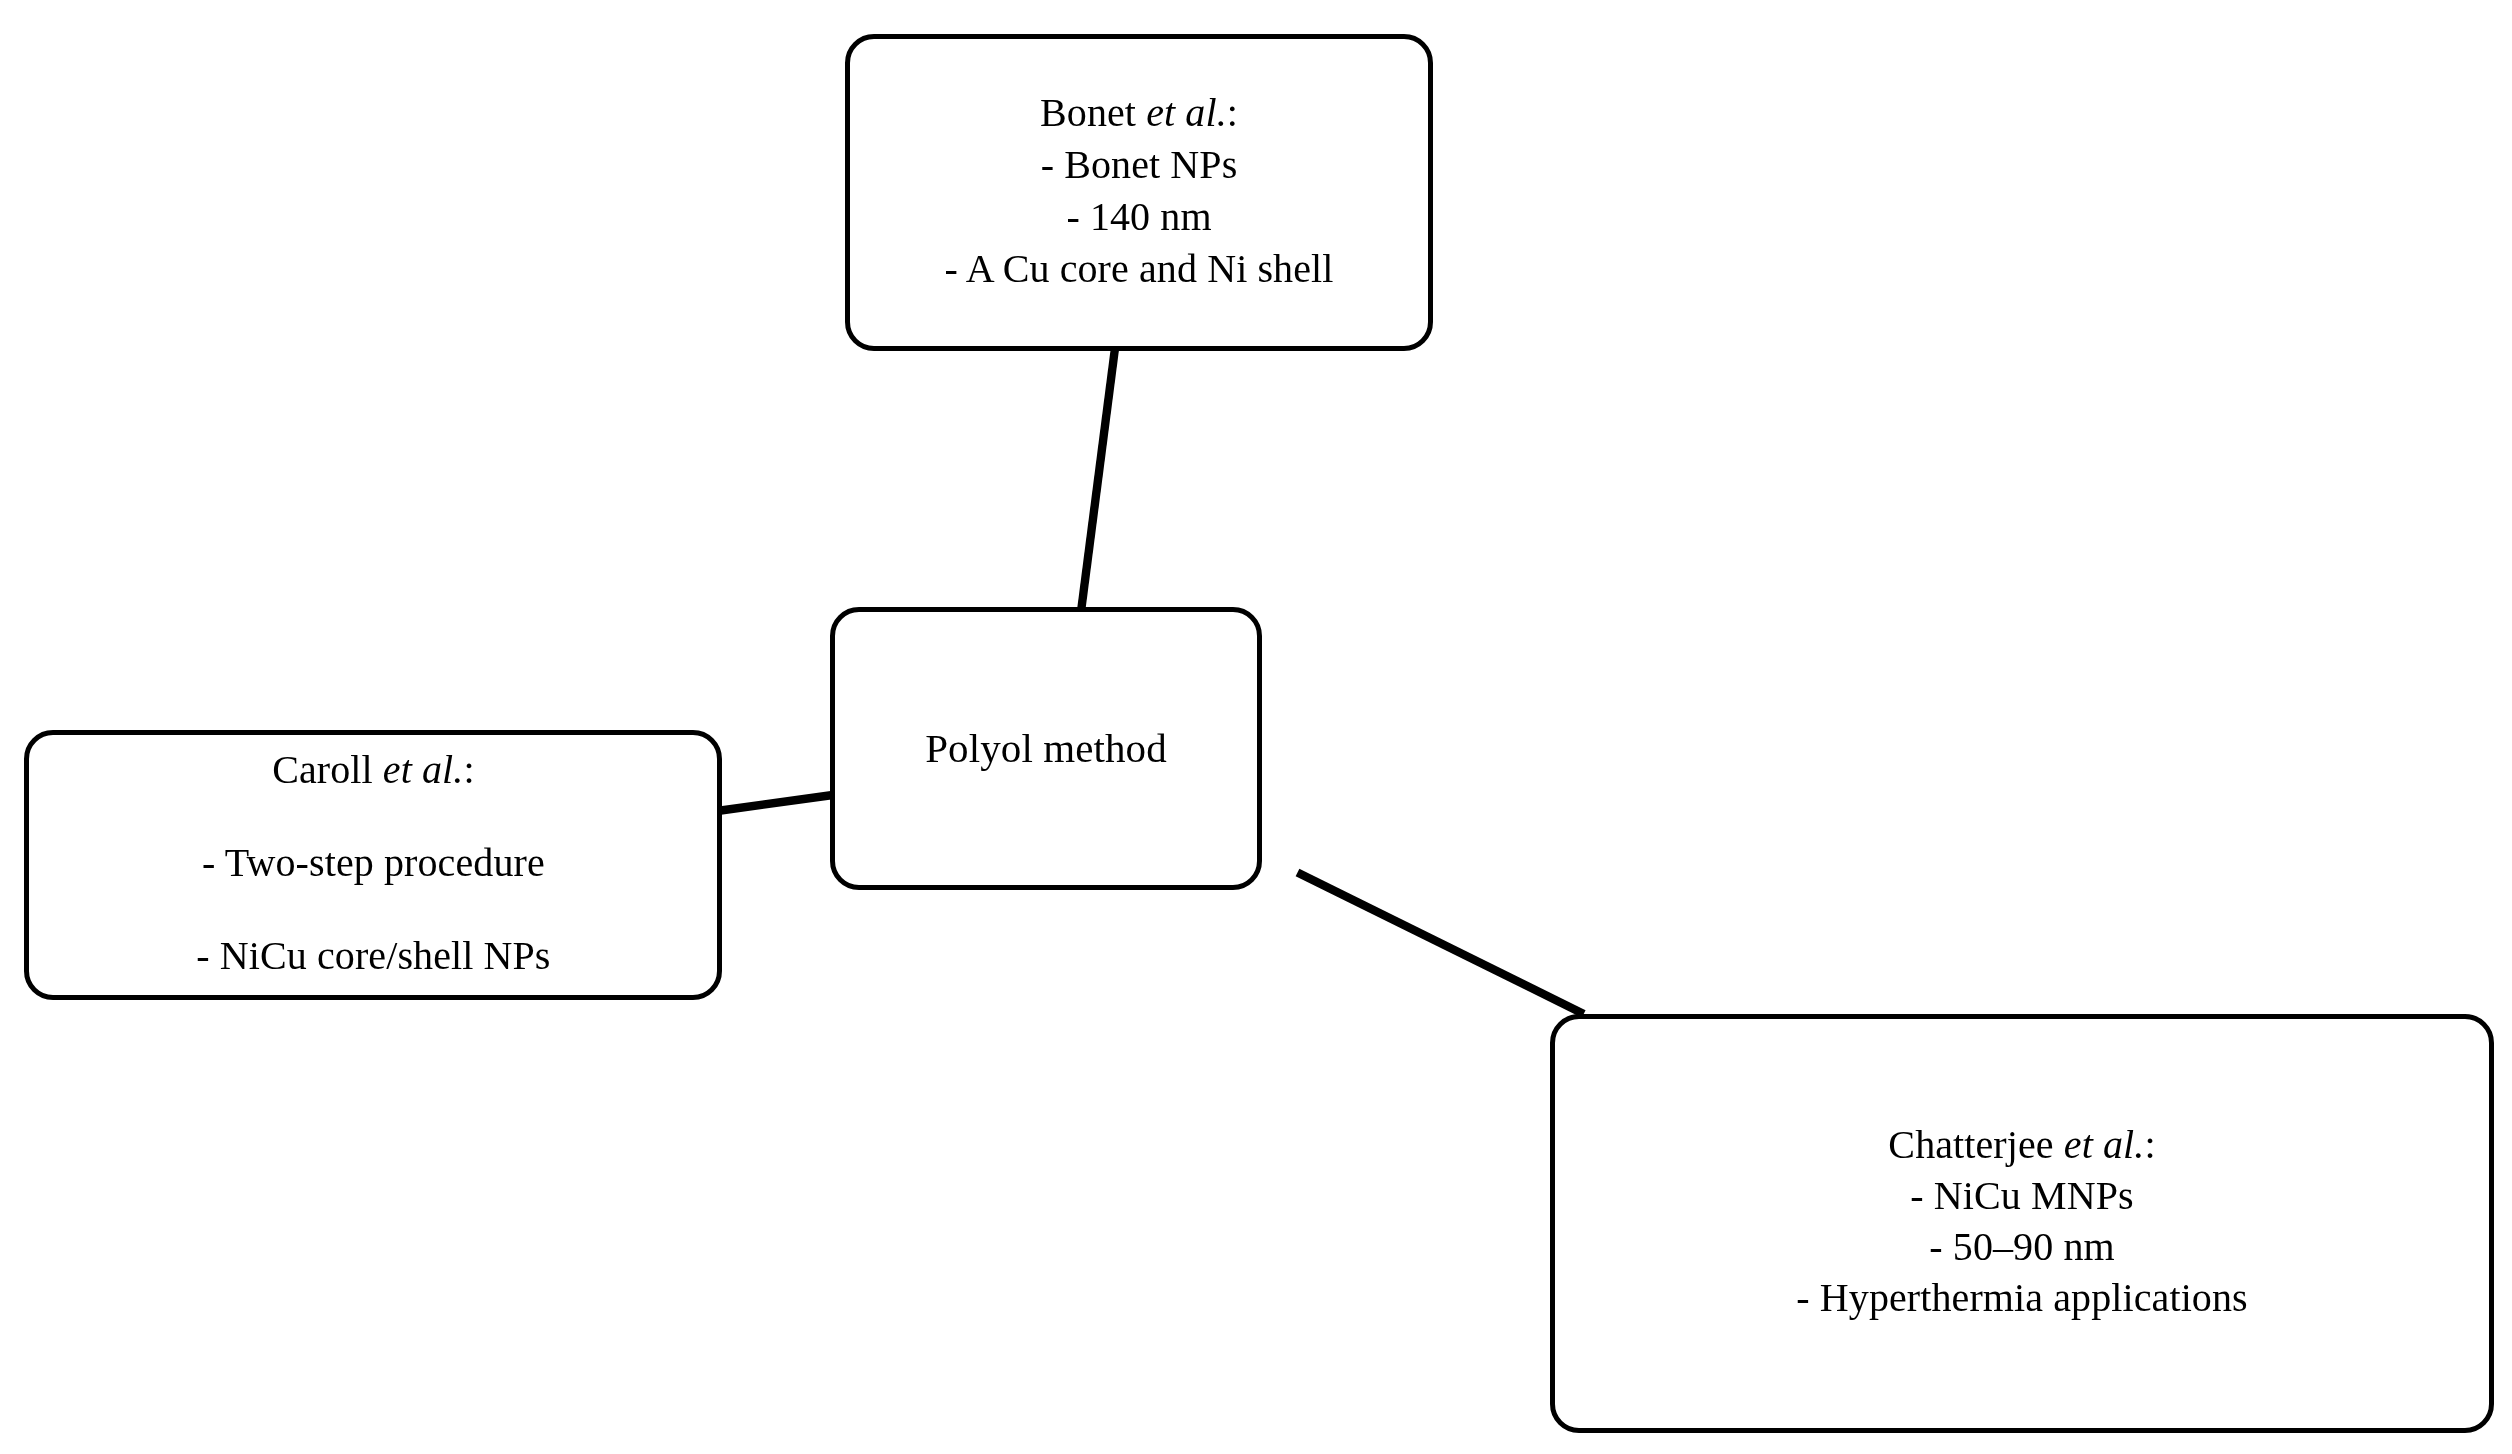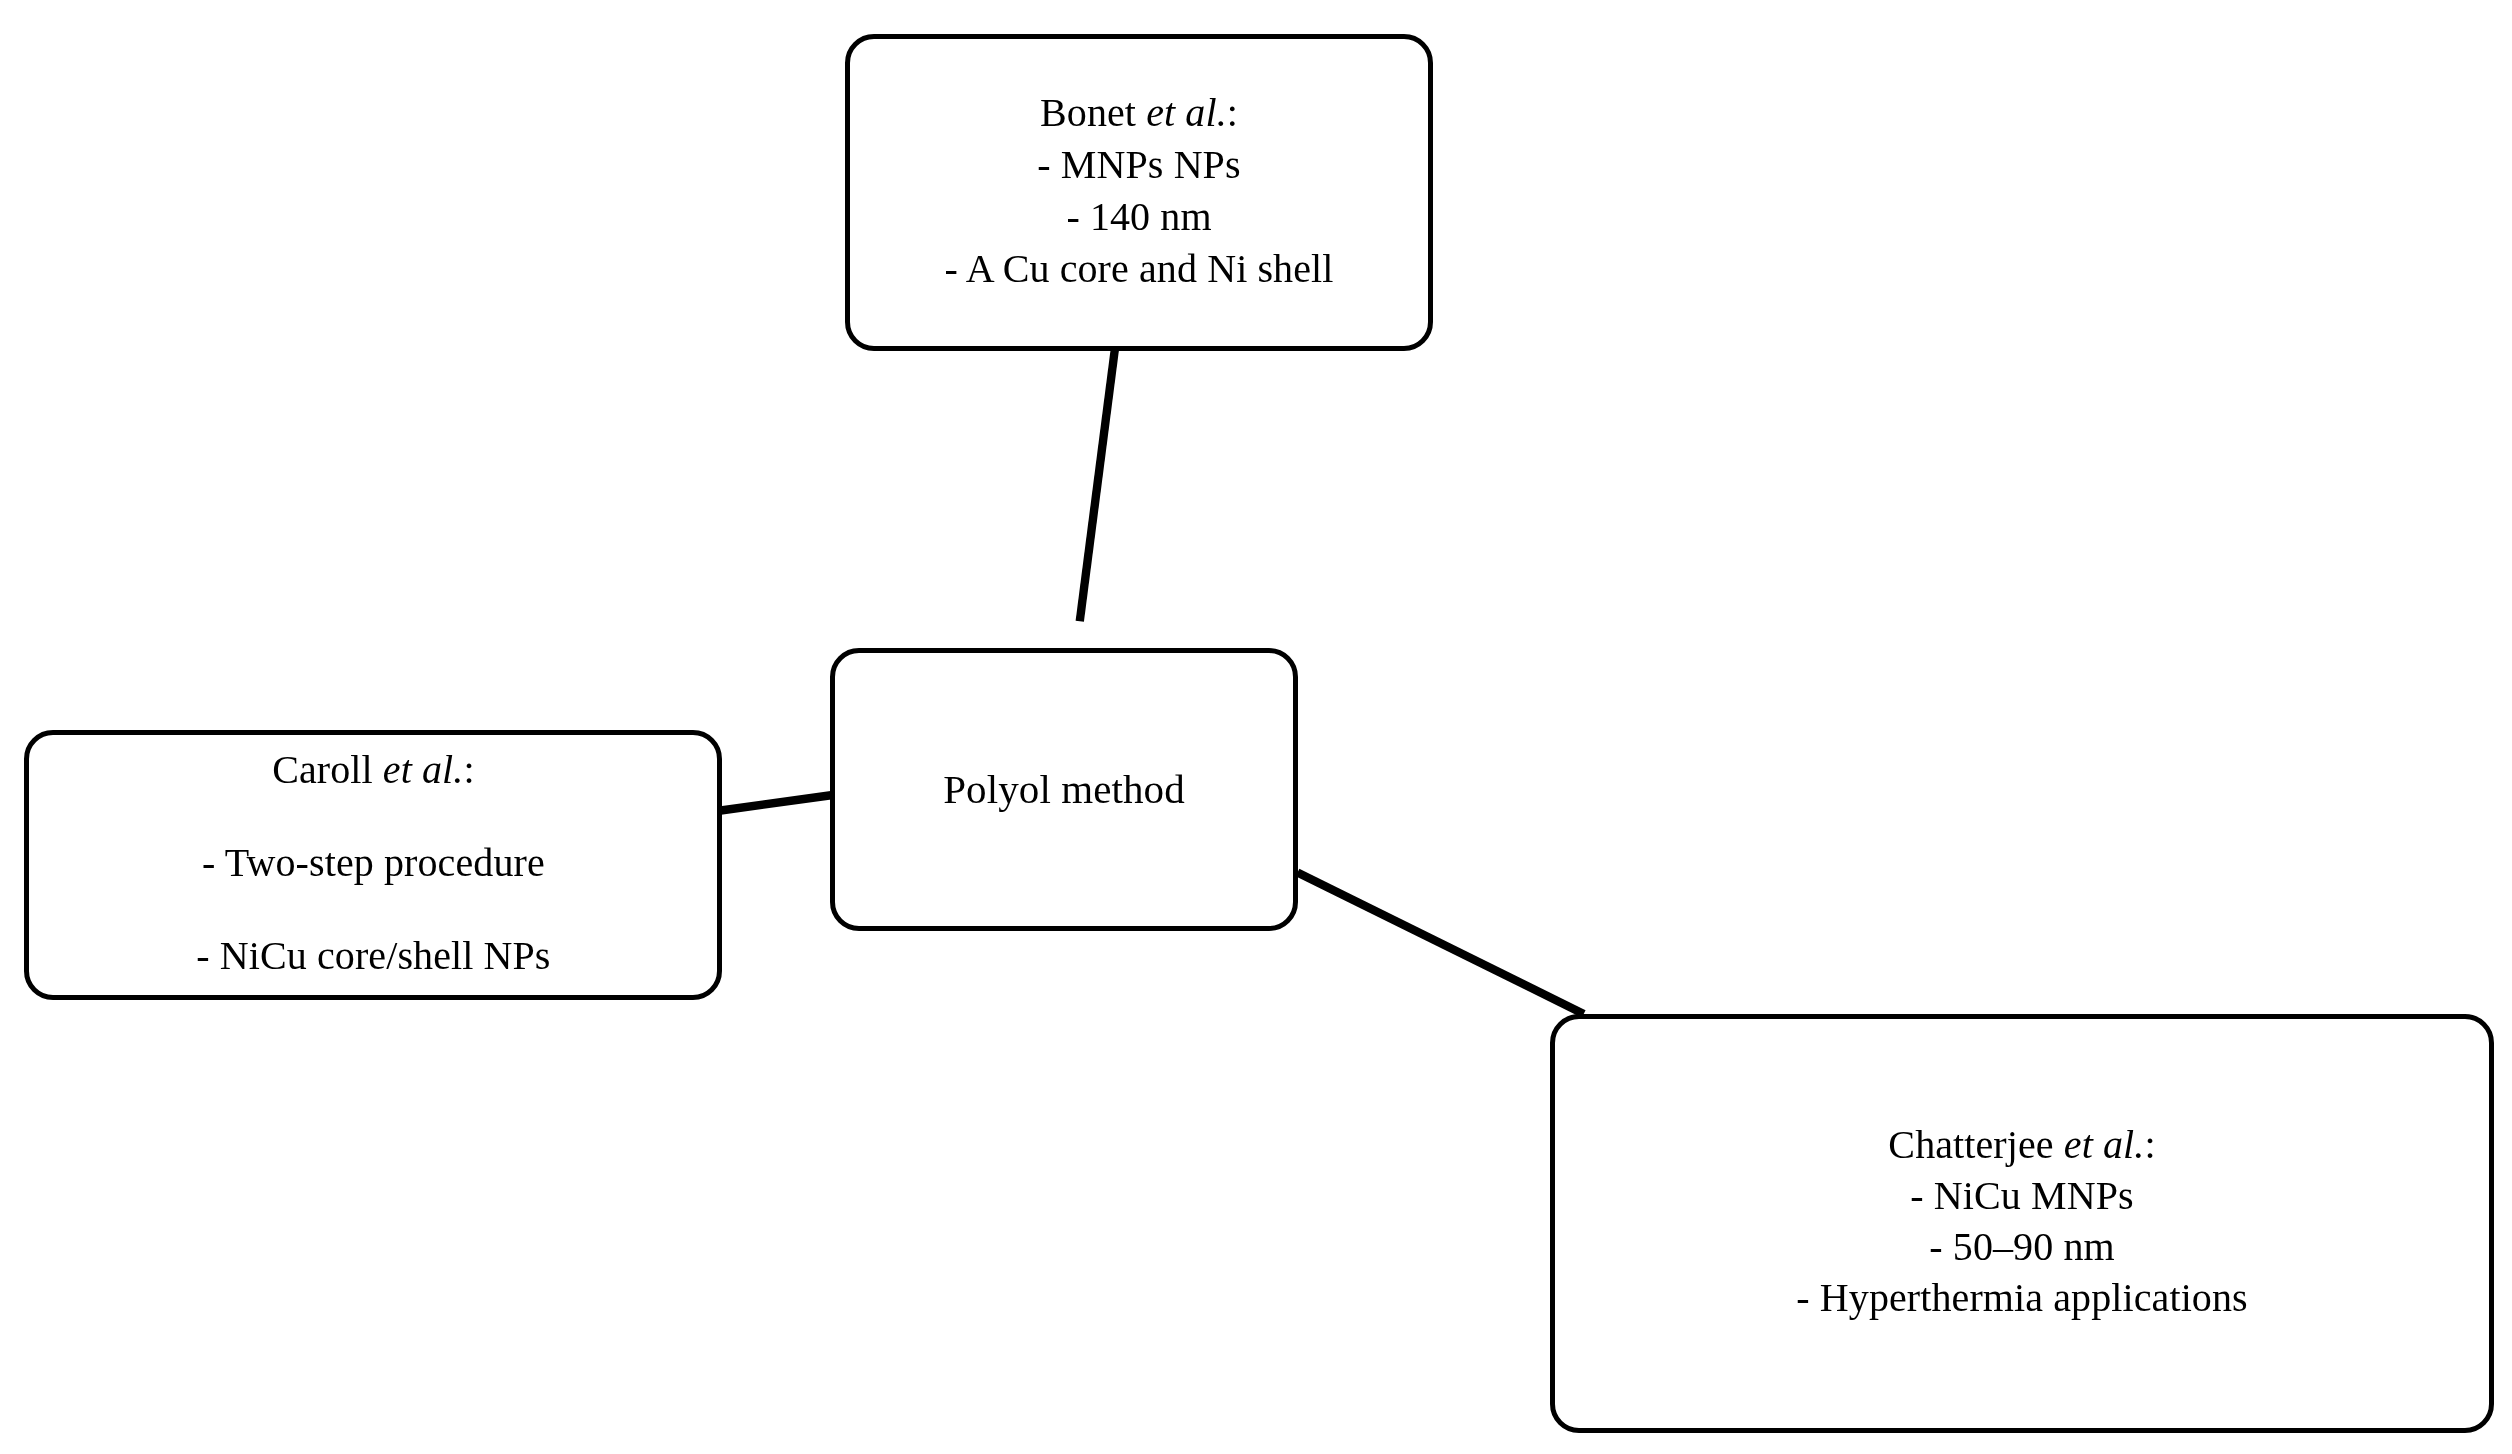--- a/index.html
+++ b/index.html
@@ -57,22 +57,22 @@
   #node-bonet {
     left: 845px;
     top: 23px;
     width: 588px;
     height: 317px;
     padding: 4.6px 17px 7.6px 17px;
     margin-top: 11px;
   }
   #node-polyol {
     left: 830px;
-    top: 648px;
-    width: 468px;
+    top: 607px;
+    width: 432px;
     height: 283px;
     align-items: center;
   }
   #node-polyol .line {
     font-size: 41px;
   }
   #node-caroll {
     left: 24.4px;
     top: 730px;
     width: 698px;
@@ -97,21 +97,21 @@
 <div id="canvas">
 
   <svg id="connectors" viewBox="0 0 3299 1910" xmlns="http://www.w3.org/2000/svg">
     <line x1="1466" y1="444" x2="1418" y2="816" stroke="#000000" stroke-width="11" stroke-linecap="butt"></line>
     <line x1="944" y1="1065" x2="1096" y2="1044" stroke="#000000" stroke-width="11" stroke-linecap="butt"></line>
     <line x1="1704" y1="1146" x2="2080" y2="1332" stroke="#000000" stroke-width="11" stroke-linecap="butt"></line>
   </svg>
 
   <div id="node-bonet" class="node">
     <span class="line"><span>Bonet </span><em>et al.</em><span>:</span></span>
-    <span class="line">- MNPs NPs</span>
+    <span class="line">- Bonet NPs</span>
     <span class="line">- 140 nm</span>
     <span class="line wrap">- A Cu core and Ni shell</span>
   </div>
 
   <div id="node-polyol" class="node">
     <span class="line">Polyol method</span>
   </div>
 
   <div id="node-caroll" class="node">
     <span class="line"><span>Caroll </span><em>et al.</em><span>:</span></span>

